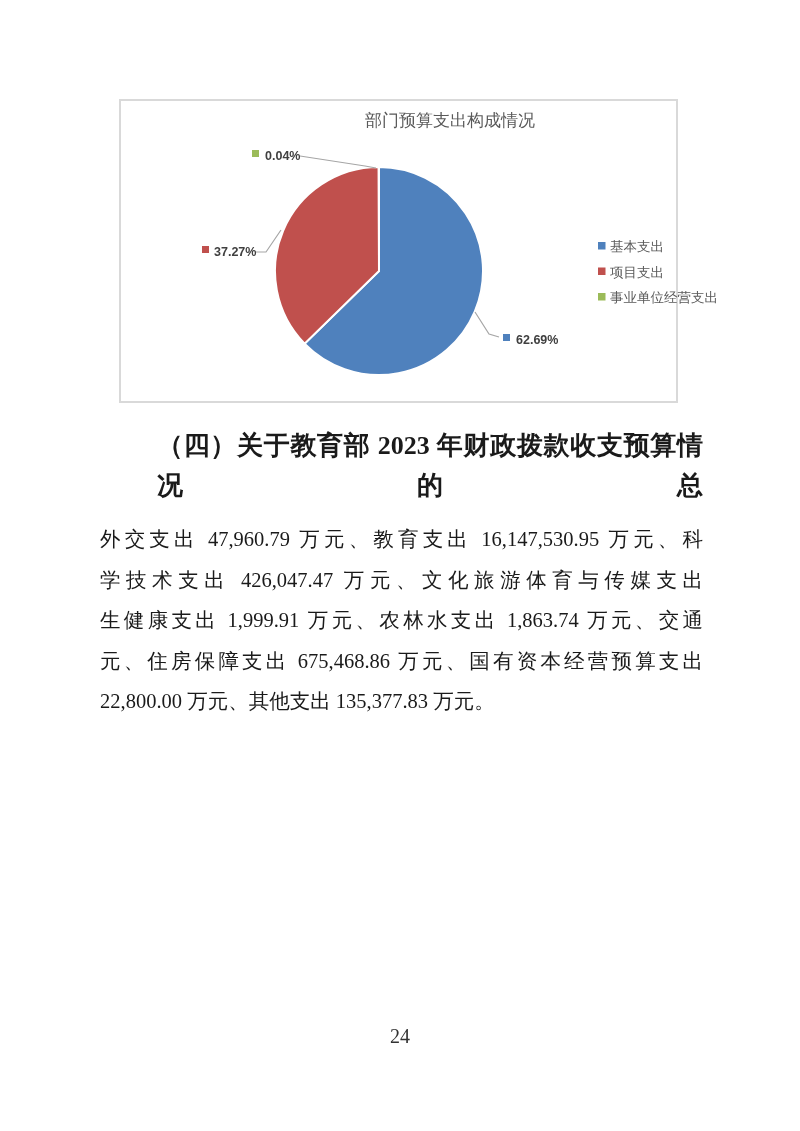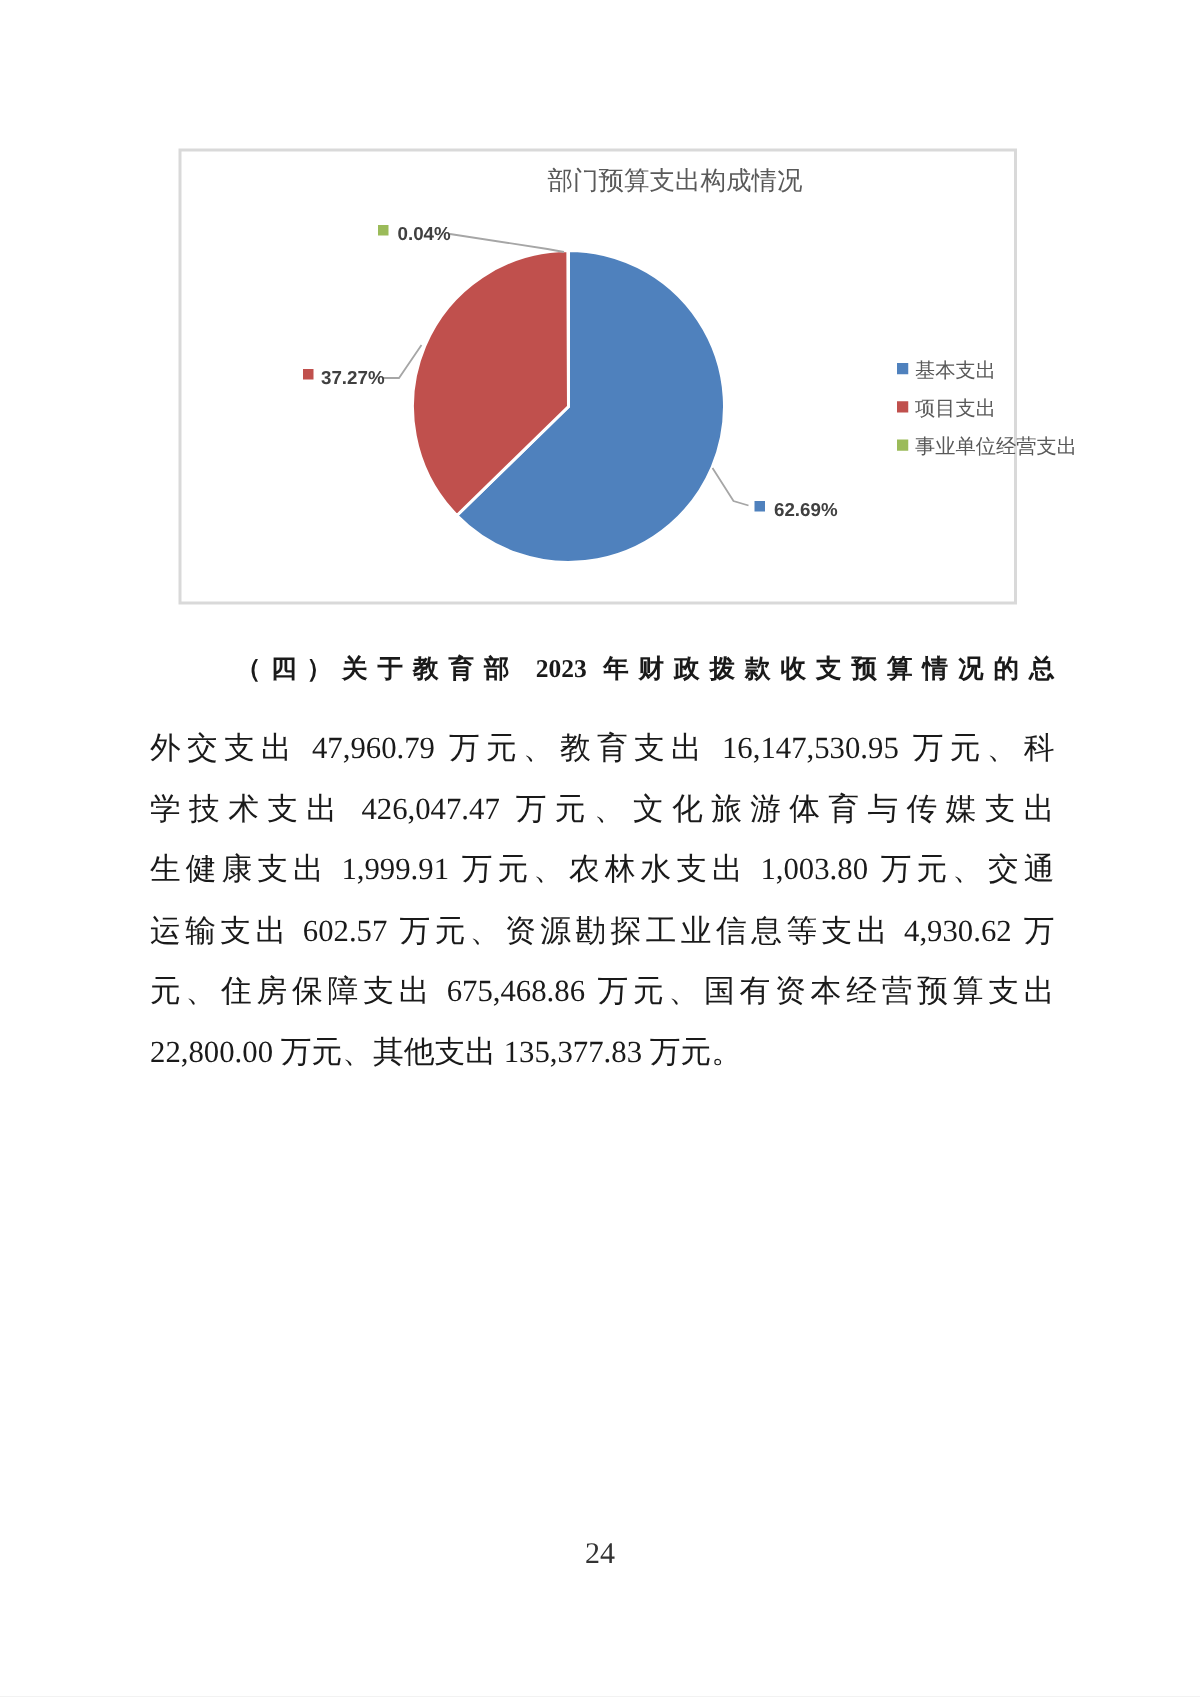--- a/index.html
+++ b/index.html
@@ -47,21 +47,21 @@
   .leader { fill: none; stroke: #a6a6a6; stroke-width: 1.2; }
 
   
   .textblock {
     position: absolute;
     left: 100px;
     top: 426px;
     width: 603px;
   }
   .heading-line {
-    font-size: 17px;
+    font-size: 26px;
     font-weight: 700;
     line-height: 40px;
     white-space: nowrap;
   }
   .heading-line.fill {
     white-space: normal;
     text-align: justify;
     text-align-last: justify;
     padding-left: 57px;
   }
@@ -135,21 +135,20 @@
     </svg>
   </div>
 
   <div class="textblock">
     <div>
       <div class="heading-line fill">（四）关于教育部 2023 年财政拨款收支预算情况的总</div>
     </div>
     <div class="bodyblock">
       <div class="body-line">外交支出 47,960.79 万元、教育支出 16,147,530.95 万元、科</div>
       <div class="body-line">学技术支出 426,047.47 万元、文化旅游体育与传媒支出</div>
-      <div class="body-line">生健康支出 1,999.91 万元、农林水支出 1,003.80 万元、交通</div>
-      <div class="body-line">运输支出 602.57 万元、资源勘探工业信息等支出 4,930.62 万</div>
+      <div class="body-line">生健康支出 1,999.91 万元、农林水支出 1,863.74 万元、交通</div>
       <div class="body-line">元、住房保障支出 675,468.86 万元、国有资本经营预算支出</div>
       <div class="body-line last">22,800.00 万元、其他支出 135,377.83 万元。</div>
     </div>
   </div>
 
   <div class="page-number">24</div>
 </div>
 
 </body></html>

